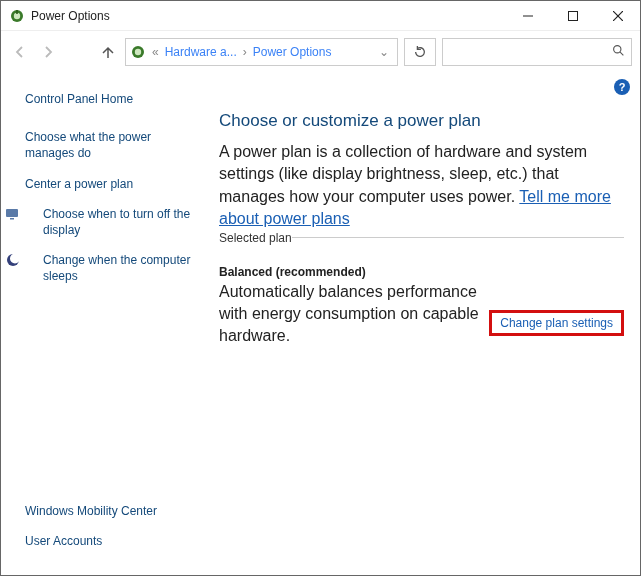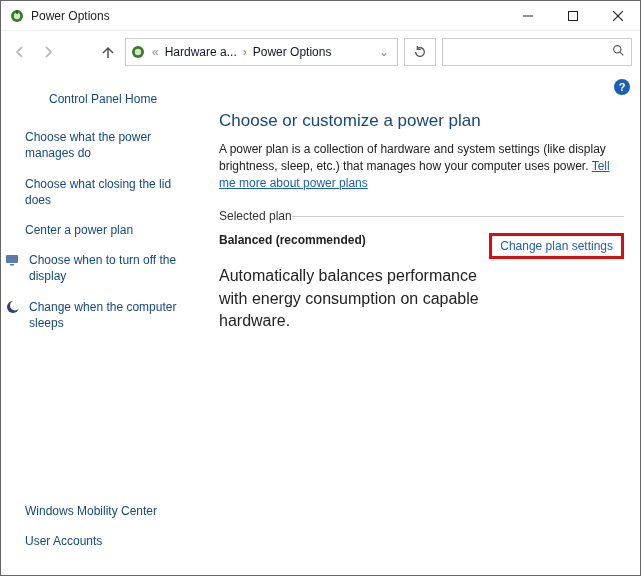--- a/index.html
+++ b/index.html
@@ -53,21 +53,21 @@
     flex: 1;
     border: 1px solid #ccc;
     height: 28px;
     display: flex;
     align-items: center;
     padding: 0 4px;
     gap: 4px;
     font-size: 12px;
     min-width: 0;
   }
-  .addressbar .crumb { color: #0f172a; white-space: nowrap; }
+  .addressbar .crumb { color: #3b82f6; white-space: nowrap; }
   .addressbar .sep { color: #888; padding: 0 2px; }
   .addressbar .chev { color: #888; padding: 0 4px; margin-left: auto; }
   .addressbar .icon16 { width:16px; height:16px; flex:0 0 auto;}
   .refreshbox {
     width: 32px; height: 28px;
     border: 1px solid #ccc;
     display:flex; align-items:center; justify-content:center;
     color:#555;
     font-size:14px;
   }
@@ -114,68 +114,68 @@
   .sidebar a {
     color: #14497a;
     text-decoration: none;
     display: block;
     margin-bottom: 14px;
     line-height: 1.35;
     cursor: pointer;
   }
   .sidebar .withicon {
     display: flex;
-    gap: 8px;
+    gap: 22px;
     margin-left: -20px;
   }
   .sidebar .withicon .sicon { width:16px; height:16px; flex:0 0 auto; }
   .sidebar-spacer { flex: 1; }
   .seealso-label { color:#666; margin-bottom: 12px; }
   .main {
     flex: 1;
     padding: 38px 16px 0 16px;
   }
   .main h1 {
     color: #14497a;
     font-weight: 400;
     font-size: 17px;
     margin-bottom: 10px;
   }
   .main .desc {
-    font-size: 12px;
+    font-size: 16px;
     line-height: 1.4;
-    margin-bottom: 18px;
   }
   .main .desc a {
     color: #1a5fb4;
     text-decoration: underline;
   }
   .section-label-row {
     display: flex;
     align-items: center;
     gap: 0;
-    margin-bottom: 10px;
+    margin-bottom: 20px;
     color:#333;
   }
   .section-label-row .line {
     flex:1;
     height:1px;
     background:#ccc;
   }
   .plan-row {
     display: flex;
     align-items: flex-start;
     gap: 10px;
   }
   .plan-left { flex: 1; }
-  .plan-title { font-weight: 700; margin-bottom: 18px;}
+  .plan-title { font-weight: 700; margin-bottom: 2px;}
   .plan-desc { font-size: 16px; line-height: 1.4; }
   .change-link-box {
     border: 3px solid #d30f0f;
     padding: 3px 8px;
+    margin-top: 45px;
   }
   .change-link-box a {
     color: #1a5fb4;
     text-decoration: none;
     font-size: 12px;
   }
   
   .power-svg { display:block; }
 </style>
 </head>
@@ -253,23 +253,22 @@
           <line x1="10" y1="10" x2="14" y2="14" stroke="#555" stroke-width="1.4"></line>
         </svg>
     </span>
   </div>
 </div>
 
 <div class="content">
   <div class="helpicon">?</div>
 
   <div class="sidebar">
-    <a style="margin-bottom:22px;margin-left:24px;">Control Panel Home</a>
+    <a style="margin-bottom:22px;">Control Panel Home</a>
     <a>Choose what the power manages do</a>
-    <a>Choose what closing the lid does</a>
     <a>Center a power plan</a>
     <a class="withicon">
       <span class="sicon">
         <svg width="16" height="16" viewBox="0 0 16 16">
             <rect x="1" y="3" width="12" height="8" rx="1" fill="#5a7aa8"></rect>
             <rect x="5" y="12" width="4" height="1.5" fill="#5a7aa8"></rect>
           </svg>
       </span>
       <span>Choose when to turn off the display</span>
     </a>

